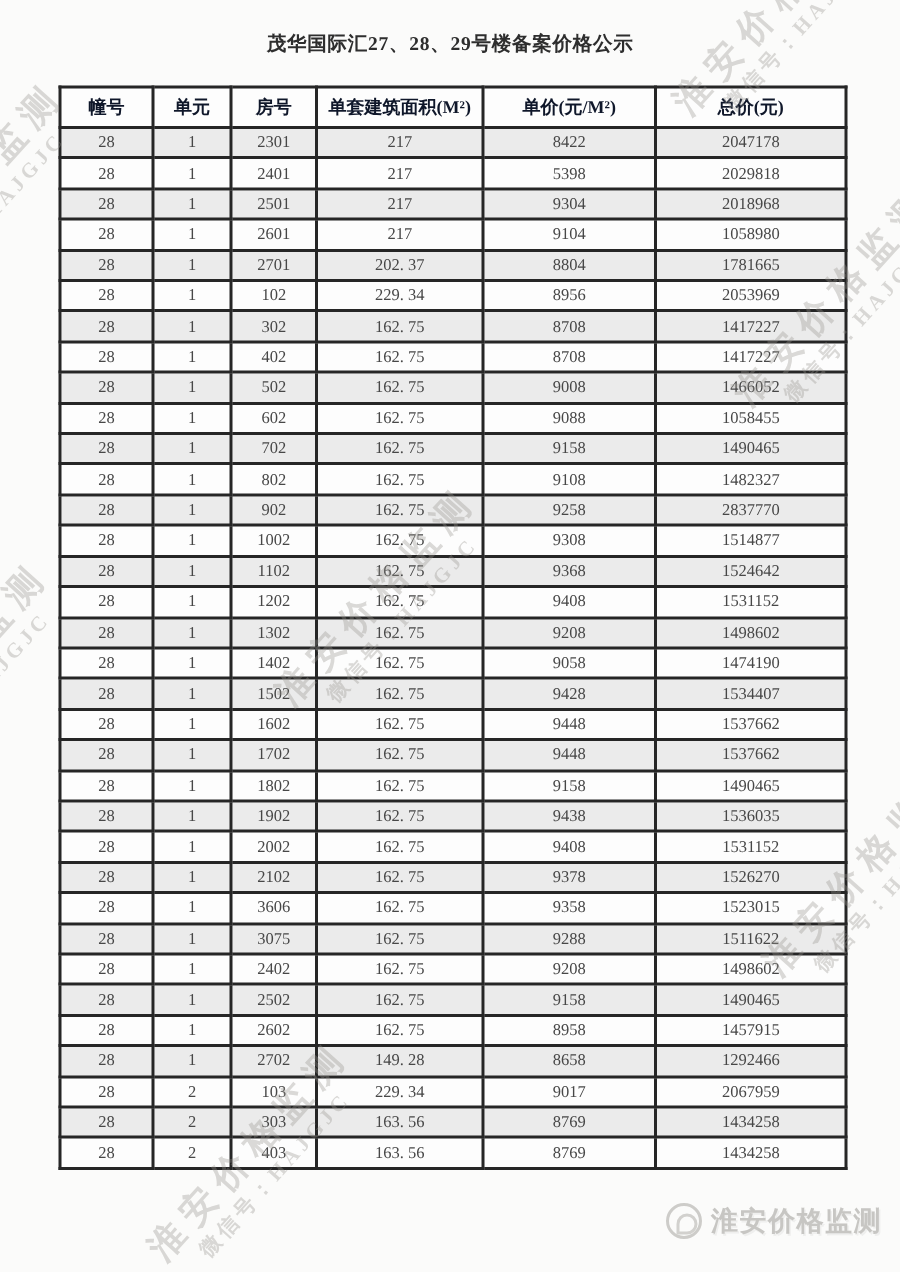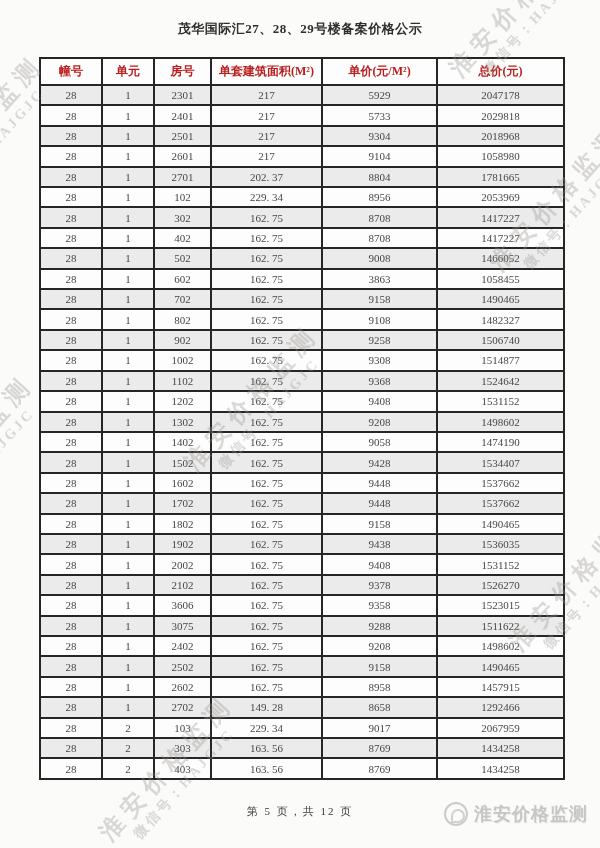--- a/index.html
+++ b/index.html
@@ -49,21 +49,21 @@
     height: 22px;
     font-size: 12.5px;
     font-weight: bold;
     color: #2e2e2e;
     background: #fdfdfd;
   }
   .price-table thead tr.cols-row th {
     height: 27px;
     font-size: 12px;
     font-weight: bold;
-    color: #b91c1c;
+    color: #0f172a;
     background: #fdfdfd;
   }
   .price-table tbody td {
     font-size: 11px;
     color: #474747;
     background: #fdfdfd;
   }
   .price-table tbody tr:nth-child(odd) td {
     background: #ebebeb;
   }
@@ -166,29 +166,29 @@
         <th>单价(元/M²)</th>
         <th>总价(元)</th>
       </tr>
     </thead>
     <tbody id="table-body">
         <tr>
           <td>28</td>
           <td>1</td>
           <td>2301</td>
           <td>217</td>
-          <td>5929</td>
+          <td>8422</td>
           <td>2047178</td>
         </tr>
         <tr>
           <td>28</td>
           <td>1</td>
           <td>2401</td>
           <td>217</td>
-          <td>5733</td>
+          <td>5398</td>
           <td>2029818</td>
         </tr>
         <tr>
           <td>28</td>
           <td>1</td>
           <td>2501</td>
           <td>217</td>
           <td>9304</td>
           <td>2018968</td>
         </tr>
@@ -238,21 +238,21 @@
           <td>502</td>
           <td>162. 75</td>
           <td>9008</td>
           <td>1466052</td>
         </tr>
         <tr>
           <td>28</td>
           <td>1</td>
           <td>602</td>
           <td>162. 75</td>
-          <td>3863</td>
+          <td>9088</td>
           <td>1058455</td>
         </tr>
         <tr>
           <td>28</td>
           <td>1</td>
           <td>702</td>
           <td>162. 75</td>
           <td>9158</td>
           <td>1490465</td>
         </tr>
@@ -263,21 +263,21 @@
           <td>162. 75</td>
           <td>9108</td>
           <td>1482327</td>
         </tr>
         <tr>
           <td>28</td>
           <td>1</td>
           <td>902</td>
           <td>162. 75</td>
           <td>9258</td>
-          <td>1506740</td>
+          <td>2837770</td>
         </tr>
         <tr>
           <td>28</td>
           <td>1</td>
           <td>1002</td>
           <td>162. 75</td>
           <td>9308</td>
           <td>1514877</td>
         </tr>
         <tr>
@@ -436,21 +436,20 @@
           <td>28</td>
           <td>2</td>
           <td>403</td>
           <td>163. 56</td>
           <td>8769</td>
           <td>1434258</td>
         </tr>
       </tbody>
   </table>
 
-  <div class="page-footer">第 5 页，共 12 页</div>
 
   <div class="wm-layer">
     <div class="wm" style="left:430px; top:-14px;">
       <span class="wm-cn">淮安价格监测</span>
       <span class="wm-en">微信号：HAJGJC</span>
     </div>
     <div class="wm" style="left:-110px; top:110px;">
       <span class="wm-cn">淮安价格监测</span>
       <span class="wm-en">微信号：HAJGJC</span>
     </div>

